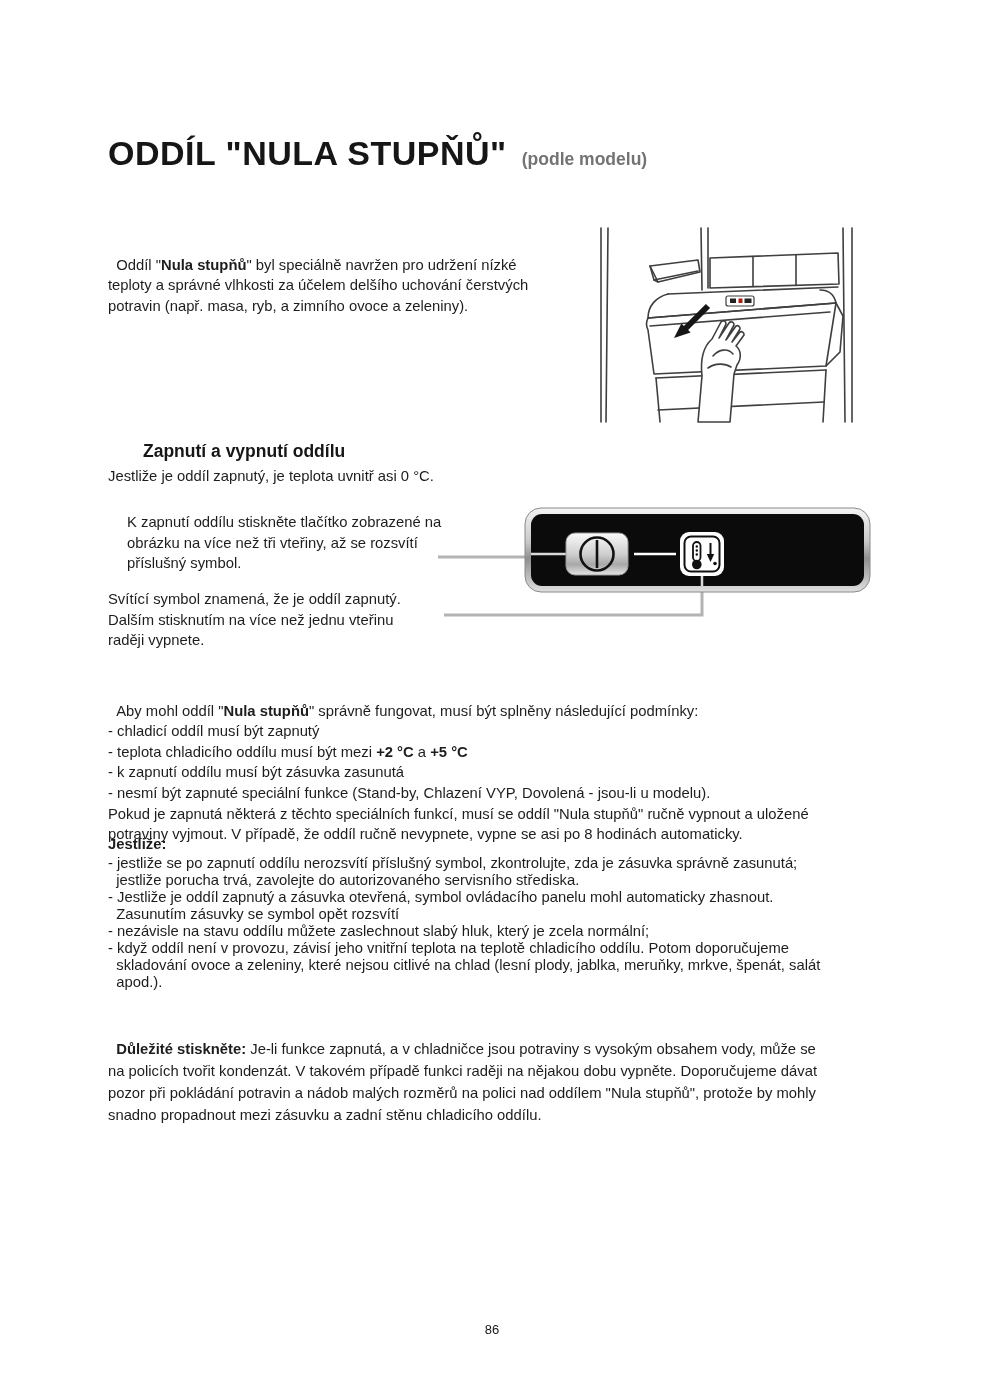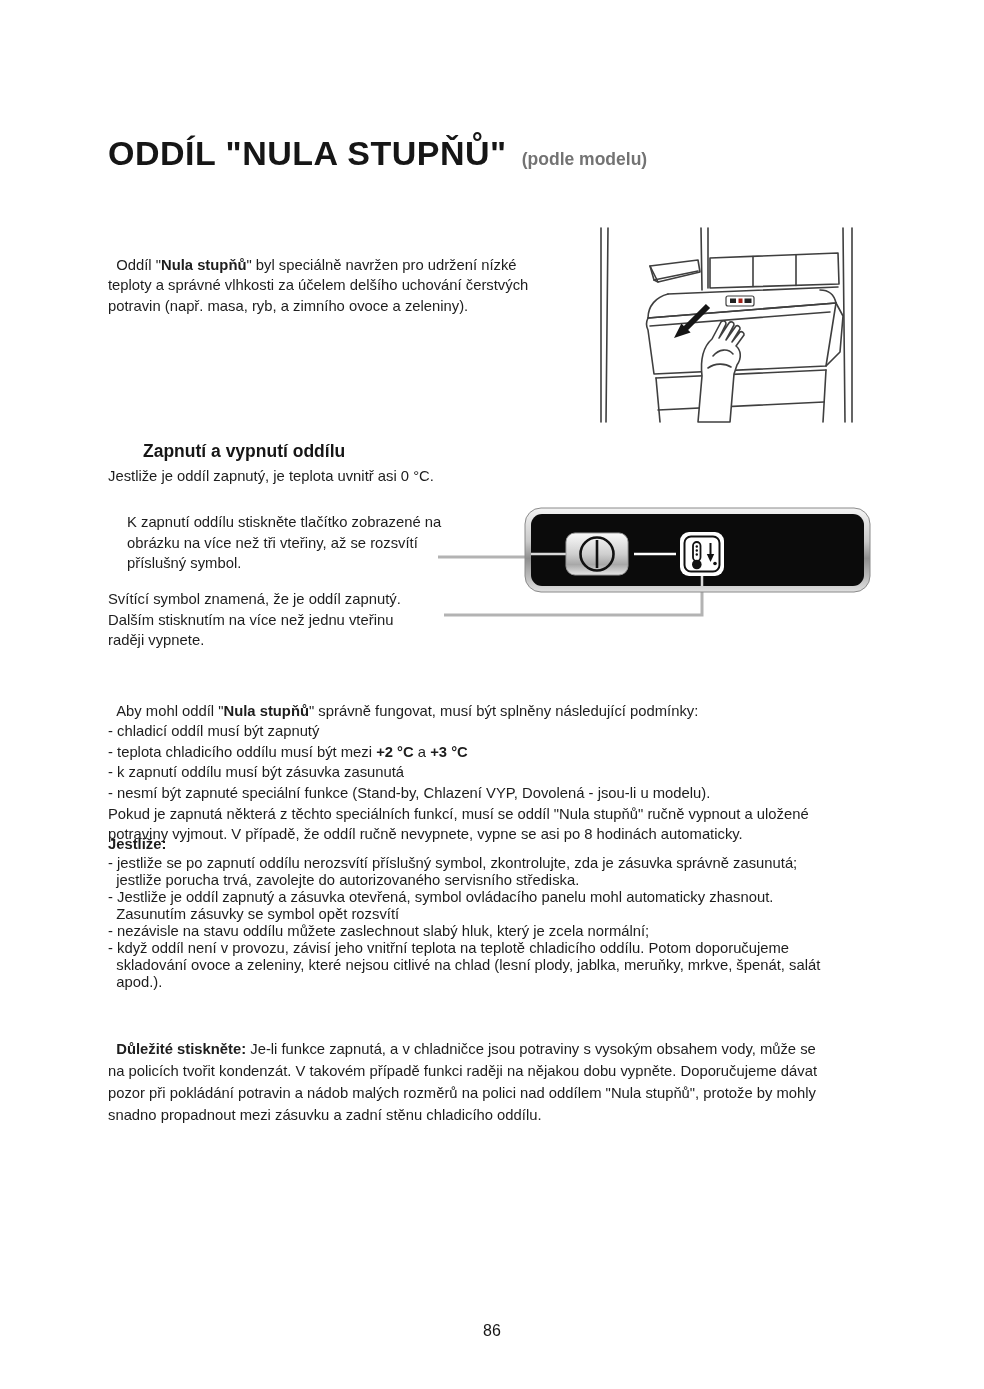--- a/index.html
+++ b/index.html
@@ -10,21 +10,21 @@
   }
   .abs{position:absolute;}
   .title-row{left:108px;top:134px;display:flex;align-items:baseline;gap:15px;}
   .page-title{font-size:34px;font-weight:bold;letter-spacing:.5px;color:#161616;white-space:nowrap;}
   .title-note{font-size:17.5px;font-weight:bold;color:#737373;white-space:nowrap;}
   .para{font-size:14.8px;line-height:20.6px;white-space:pre-wrap;color:#1d1d1d;}
   .section-heading{font-size:17.5px;font-weight:bold;color:#161616;}
   b{font-weight:bold;}
   .note-body{line-height:17px;}
   .warn-body{line-height:22px;}
-  .footer-num{font-size:16px;color:#161616;}
+  .footer-num{font-size:13px;color:#161616;}
   svg{display:block;}
 </style>
 </head>
 <body>
 
 <div class="abs title-row">
   <span class="page-title">ODDÍL "NULA STUPŇŮ"</span>
   <span class="title-note">(podle modelu)</span>
 </div>
 
@@ -150,21 +150,21 @@
       <line x1="280.5" y1="48" x2="280.5" y2="60" stroke="#111111" stroke-width="2"></line>
       <polygon points="276.8,59 284.2,59 280.5,67" fill="#111111"></polygon>
       <circle cx="285" cy="68.5" r="1.8" fill="#111111"></circle>
     </g>
   </svg>
 </div>
 
 <div class="abs para" style="left:108px;top:680px;width:860px;">
   <span>Aby mohl oddíl "</span><b>Nula stupňů</b><span>" správně fungovat, musí být splněny následující podmínky:
 - chladicí oddíl musí být zapnutý
-- teplota chladicího oddílu musí být mezi </span><b>+2 °C</b><span> a </span><b>+3 °C</b><span>
+- teplota chladicího oddílu musí být mezi </span><b>+2 °C</b><span> a </span><b>+5 °C</b><span>
 - k zapnutí oddílu musí být zásuvka zasunutá
 - nesmí být zapnuté speciální funkce (Stand-by, Chlazení VYP, Dovolená - jsou-li u modelu).
 Pokud je zapnutá některá z těchto speciálních funkcí, musí se oddíl "Nula stupňů" ručně vypnout a uložené
 potraviny vyjmout. V případě, že oddíl ručně nevypnete, vypne se asi po 8 hodinách automaticky.</span>
 </div>
 
 <div class="abs para" style="left:108px;top:834px;width:860px;font-weight:bold;">Jestliže:</div>
 <div class="abs para note-body" style="left:108px;top:855px;width:870px;">- jestliže se po zapnutí oddílu nerozsvítí příslušný symbol, zkontrolujte, zda je zásuvka správně zasunutá;
   jestliže porucha trvá, zavolejte do autorizovaného servisního střediska.
 - Jestliže je oddíl zapnutý a zásuvka otevřená, symbol ovládacího panelu mohl automaticky zhasnout.

